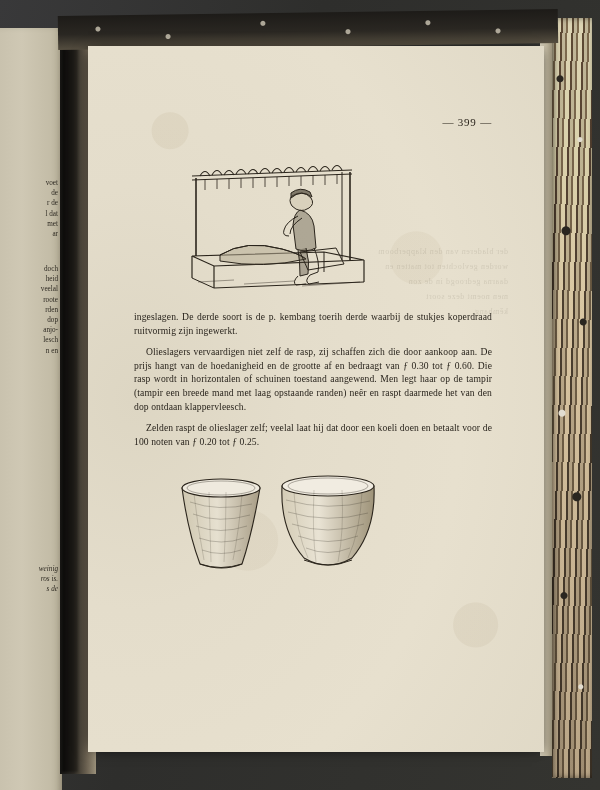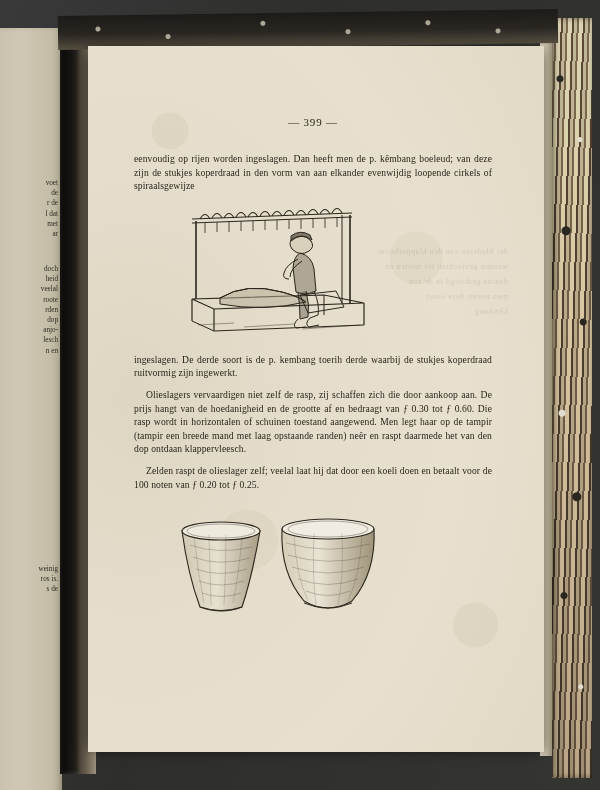--- a/index.html
+++ b/index.html
@@ -156,24 +156,24 @@
   }
 
   
   .content {
     position: absolute;
     left: 46px; top: 70px;
     width: 358px;
     color: #241f18;
   }
   .page-number {
-    text-align: center;
+    text-align: right;
     font-size: 11px;
     letter-spacing: .8px;
-    margin-bottom: 24px;
+    margin-bottom: 32px;
     color: #2a241c;
   }
   p.body {
     margin: 0;
     font-size: 9.6px;
     line-height: 13.6px;
     text-align: justify;
     letter-spacing: .1px;
     color: #241f18;
     text-indent: 0;
@@ -211,21 +211,21 @@
 ar</div>
     <div class="left-page-text lp2" style="white-space: pre-line;">doch
 heid
 veelal
 roote
 rden
 dop
 anjo-
 lesch
 n en</div>
-    <div class="left-page-text lp4" style="white-space: pre-line;">weinig
+    <div class="left-page-text lp4" style="white-space: pre-line; font-style: italic;">weinig
 ros is.
 s de</div>
   </div>
 
   <div class="gutter"></div>
   <div class="gutter-core"></div>
 
   <div class="fore-edge"></div>
   <div class="marble">
     <div class="marble-speck"></div>
@@ -243,21 +243,20 @@
       <div>worden gevlochten tot matten en</div>
       <div>daarna gedroogd in de zon</div>
       <div>men noemt deze soort</div>
       <div>kěmbang</div>
     </div>
 
     <div class="content">
 
       <div class="page-number">— 399 —</div>
 
-      <p class="body">eenvoudig op rijen worden ingeslagen.  Dan heeft men de p. kěmbang boeleud; van deze zijn de stukjes koperdraad in den vorm van aan elkander evenwijdig loopende cirkels of spiraalsgewijze</p>
 
       <div class="figure1">
         <svg viewBox="0 0 210 140" width="210" height="140" aria-hidden="true">
           <g stroke="#2b251c" fill="none" stroke-width="1">
 
             <line x1="18" y1="16" x2="178" y2="10"></line>
             <line x1="18" y1="20" x2="178" y2="14"></line>
             <g stroke-width="1.1">
               <path d="M26 16 q5 -9 10 0"></path>
                 <path d="M38 15 q5 -9 10 0"></path>

